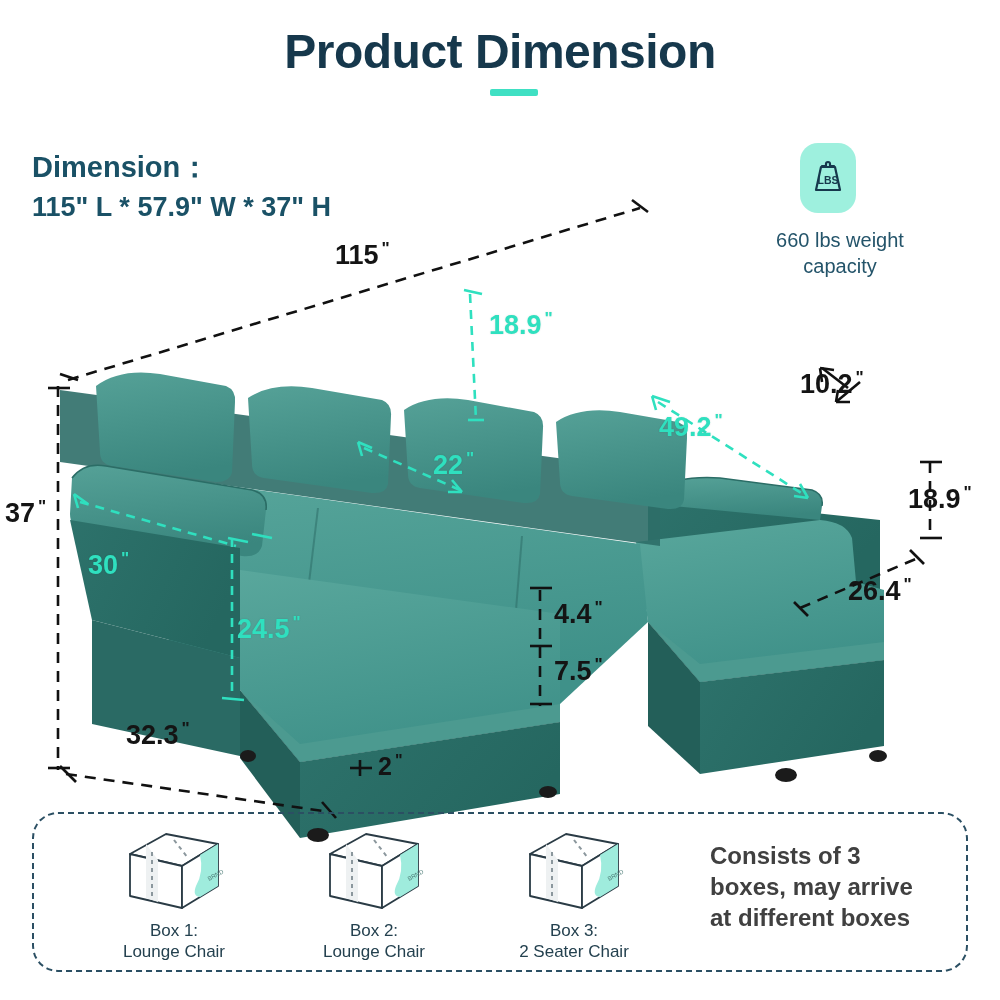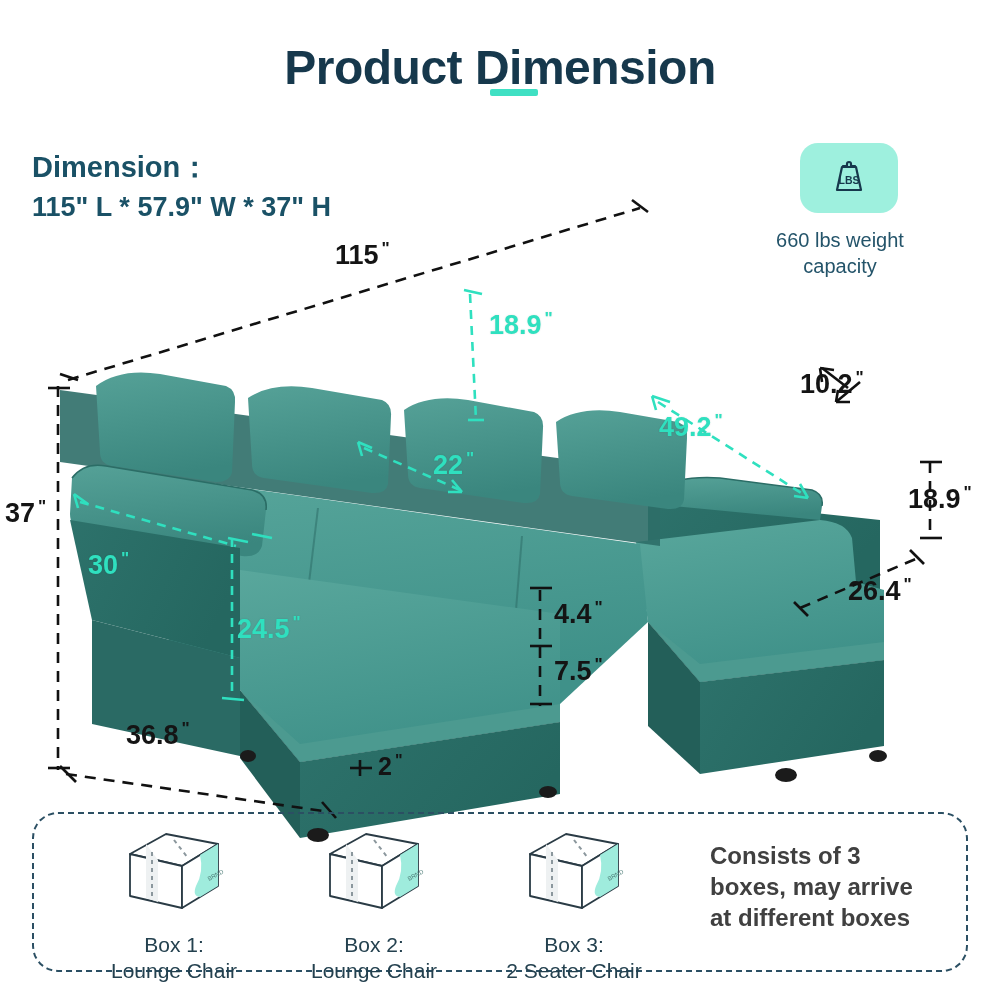--- a/index.html
+++ b/index.html
@@ -8,21 +8,21 @@
     background:#ffffff;
     font-family:"Liberation Sans", sans-serif;
     position:relative;
     overflow:hidden;
     color:#1d3b4c;
   }
   .page{position:absolute;inset:0;}
 
   
   .title{
-    position:absolute;top:40px;left:0;width:1000px;
+    position:absolute;top:24px;left:0;width:1000px;
     text-align:center;
     font-size:48px;font-weight:700;letter-spacing:-0.5px;
     color:#16384c;
   }
   .title-underline{
     position:absolute;top:89px;left:490px;width:48px;height:7px;
     background:#3fe0c3;border-radius:2px;
   }
 
   
@@ -31,21 +31,21 @@
     font-size:29px;font-weight:700;color:#1a5166;text-align:center;
   }
   .dim-value{
     position:absolute;left:32px;top:192px;
     font-size:27px;font-weight:700;color:#1a5166;
   }
 
   
   .lbs-badge{
     position:absolute;left:800px;top:143px;
-    width:98px;height:70px;border-radius:18px;
+    width:56px;height:70px;border-radius:18px;
     background:#9ef0de;
     display:flex;align-items:center;justify-content:center;
   }
   .lbs-cap{
     position:absolute;left:726px;top:228px;width:228px;
     text-align:center;font-size:20px;line-height:1.28;
     color:#24546a;font-weight:400;
   }
 
   
@@ -59,21 +59,21 @@
 
   
   .boxes-panel{
     position:absolute;left:32px;top:812px;width:936px;height:160px;
     border:2px dashed #2b4f63;border-radius:26px;
     box-sizing:border-box;
   }
   .box-row{position:absolute;left:40px;top:14px;width:600px;height:140px;display:flex;}
   .box-cell{width:200px;text-align:center;}
   .box-cap{
-    margin-top:16px;font-size:21px;line-height:1.25;color:#24414f;font-weight:400;
+    margin-top:4px;font-size:17px;line-height:1.25;color:#24414f;font-weight:400;
   }
   .consists{
     position:absolute;left:676px;top:26px;width:260px;
     font-size:24px;line-height:1.3;font-weight:600;color:#404040;
   }
   svg{display:block;overflow:visible;}
 </style>
 </head>
 <body>
 
@@ -271,21 +271,21 @@
 
     <div class="ann ann-black" style="left:554px;top:409px;font-size:27px;">
       <span>4.4</span><span class="u">"</span>
     </div>
 
     <div class="ann ann-black" style="left:554px;top:466px;font-size:27px;">
       <span>7.5</span><span class="u">"</span>
     </div>
 
     <div class="ann ann-black" style="left:126px;top:530px;font-size:27px;">
-      <span>36.8</span><span class="u">"</span>
+      <span>32.3</span><span class="u">"</span>
     </div>
 
     <div class="ann ann-black" style="left:378px;top:563px;font-size:25px;">
       <span>2</span><span class="u">"</span>
     </div>
 
     <div class="ann ann-black" style="left:908px;top:294px;font-size:27px;">
       <span>18.9</span><span class="u">"</span>
     </div>
 

